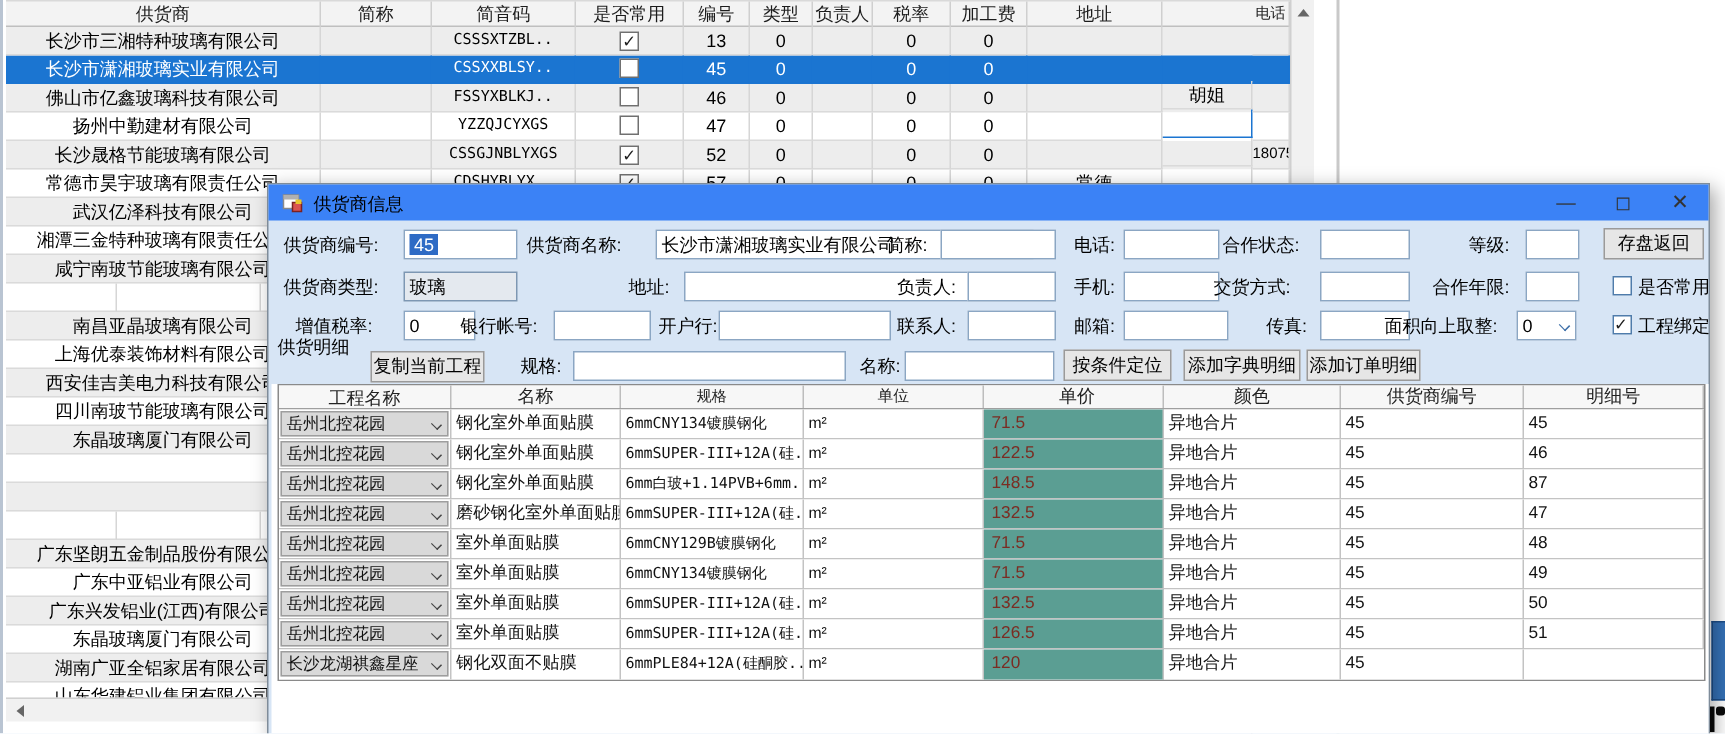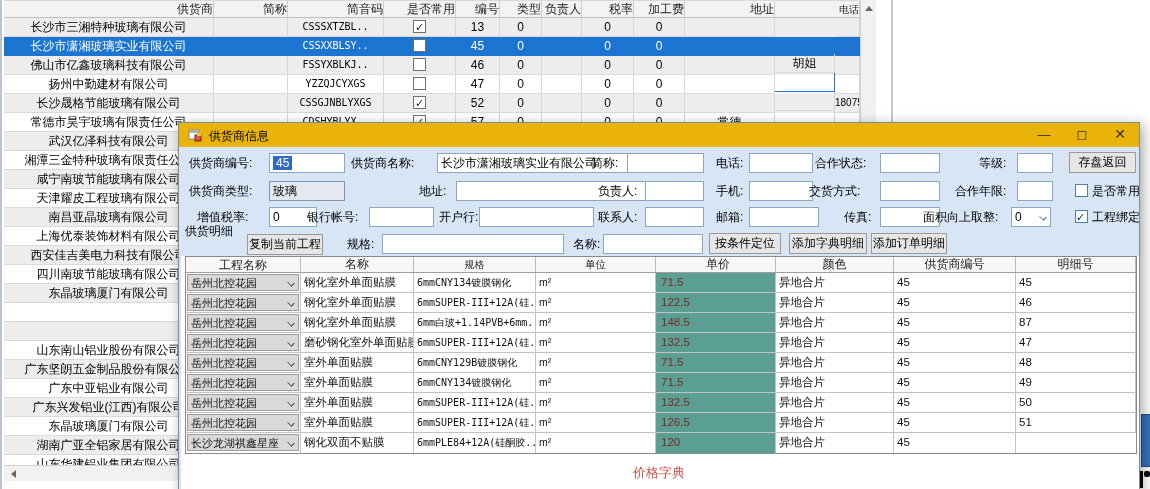--- a/index.html
+++ b/index.html
@@ -5,21 +5,21 @@
   * { margin:0; padding:0; box-sizing:border-box; }
   html,body { background:#fff; }
   body { font-family:"Liberation Sans","DejaVu Sans",sans-serif; }
   .mono { font-family:"DejaVu Sans Mono","Liberation Mono",monospace; }
   #stage { position:relative; width:1150px; height:489px; overflow:hidden; background:#fff; }
 
   
   #bgwin { position:absolute; left:0; top:0; width:874px; height:489px; border-left:2px solid #b9c4d2; }
   .bg-header { position:absolute; left:2px; top:0; display:flex; height:18px; background:#f3f3f3;
                border-bottom:1px solid #bfbfbf; border-top:1px solid #d9d9d9; }
-  .bg-hcell { height:18px; line-height:17px; font-size:12px; color:#1c1c1c; text-align:right;
+  .bg-hcell { height:18px; line-height:17px; font-size:12px; color:#1c1c1c; text-align:center;
               border-right:1px solid #cfcfcf; overflow:hidden; white-space:nowrap; }
   #bgrows { position:absolute; left:2px; top:18px; width:856px; }
   .bgrow { display:flex; height:19px; background:#fff; }
   .bgrow:nth-child(odd) { background:#ededed; }
   .bgrow.sel { background:#1b75d1; color:#fff; }
   .bgc { height:19px; line-height:18px; font-size:12px; text-align:center; border-right:1px solid #d6d6d6;
          border-bottom:1px solid #dadada; overflow:hidden; white-space:nowrap; }
   .bgrow.sel .bgc { border-color:#1b75d1; }
   .c-supplier{width:210px;} .c-short{width:74px;} .c-code{width:96px; font-size:10px;}
   .c-common{width:72px;} .c-id{width:44px;} .c-type{width:42px;} .c-manager{width:40px;}
@@ -32,21 +32,21 @@
   #vscroll .tri-up { position:absolute; left:4px; top:6px; width:0; height:0;
                      border-left:4px solid transparent; border-right:4px solid transparent; border-bottom:5px solid #666; }
   #hscroll { position:absolute; left:2px; top:465px; width:856px; height:16px; background:#f1f1f1; border-top:1px solid #d0d0d0; }
   #hscroll .tri-left { position:absolute; left:7px; top:4px; width:0; height:0;
                        border-top:4px solid transparent; border-bottom:4px solid transparent; border-right:5px solid #666; }
   #winEdge { position:absolute; left:891px; top:0; width:2px; height:489px; background:#c9c9c9; }
 
   
   #dialog { position:absolute; left:178px; top:122px; width:962px; height:372px; background:#d7e5f5;
             border:1px solid #7f8c99; box-shadow:3px 3px 12px rgba(0,0,0,.35); z-index:10; }
-  #titlebar { position:absolute; left:0; top:0; width:100%; height:24px; background:#eab308; }
+  #titlebar { position:absolute; left:0; top:0; width:100%; height:24px; background:#3b82f6; }
   #dlgTitle { position:absolute; left:30px; top:5px; font-size:12px; color:#000; }
   #dlgIcon { position:absolute; left:9px; top:5px; }
   .winbtn { position:absolute; top:0; width:38px; height:24px; text-align:center; line-height:23px;
             font-size:13px; color:#333; }
   #btnMin{left:846px;} #btnMax{left:884px;} #btnClose{left:922px; font-size:14px;}
 
   .lbl { position:absolute; height:20px; line-height:20px; font-size:12px; color:#000; white-space:nowrap; }
   .inp { position:absolute; height:20px; border:1px solid #8ba6c3; background:#fff; font-size:12px;
          padding:0 3px; font-family:inherit; color:#000; }
   .inp.ro { background:#e4e9ef; border-color:#7d97b3; }
@@ -240,21 +240,20 @@
     <div class="bgc c-type"></div>
     <div class="bgc c-manager"></div>
     <div class="bgc c-tax"></div>
     <div class="bgc c-fee"></div>
     <div class="bgc c-addr"></div>
     <div class="bgc c-contact"></div>
     <div class="bgc c-phone"></div>
   </div>
 
   <div class="bgrow">
-    <div class="bgc c-supplier">天津耀皮工程玻璃有限公司</div>
     <div class="bgc c-short"></div>
     <div class="bgc c-code mono"></div>
     <div class="bgc c-common"><span class="cb"></span></div>
     <div class="bgc c-id"></div>
     <div class="bgc c-type"></div>
     <div class="bgc c-manager"></div>
     <div class="bgc c-tax"></div>
     <div class="bgc c-fee"></div>
     <div class="bgc c-addr"></div>
     <div class="bgc c-contact"></div>
@@ -360,21 +359,20 @@
     <div class="bgc c-type"></div>
     <div class="bgc c-manager"></div>
     <div class="bgc c-tax"></div>
     <div class="bgc c-fee"></div>
     <div class="bgc c-addr"></div>
     <div class="bgc c-contact"></div>
     <div class="bgc c-phone"></div>
   </div>
 
   <div class="bgrow">
-    <div class="bgc c-supplier">山东南山铝业股份有限公司</div>
     <div class="bgc c-short"></div>
     <div class="bgc c-code mono"></div>
     <div class="bgc c-common"><span class="cb"></span></div>
     <div class="bgc c-id"></div>
     <div class="bgc c-type"></div>
     <div class="bgc c-manager"></div>
     <div class="bgc c-tax"></div>
     <div class="bgc c-fee"></div>
     <div class="bgc c-addr"></div>
     <div class="bgc c-contact"></div>
@@ -703,19 +701,18 @@
     </div>
     <div class="dc d-name">钢化双面不贴膜</div>
     <div class="dc d-spec mono">6mmPLE84+12A(硅酮胶...</div>
     <div class="dc d-unit">m²</div>
     <div class="dc d-price">120</div>
     <div class="dc d-color">异地合片</div>
     <div class="dc d-supno">45</div>
   </div>
 </div>
     </div>
-    <div id="priceDict">价格字典</div>
   </div>
 
   <div id="blueStrip"></div>
   <div class="artifact" id="art1"></div>
   <div class="artifact" id="art2"></div>
 </div>
 
 </body></html>

